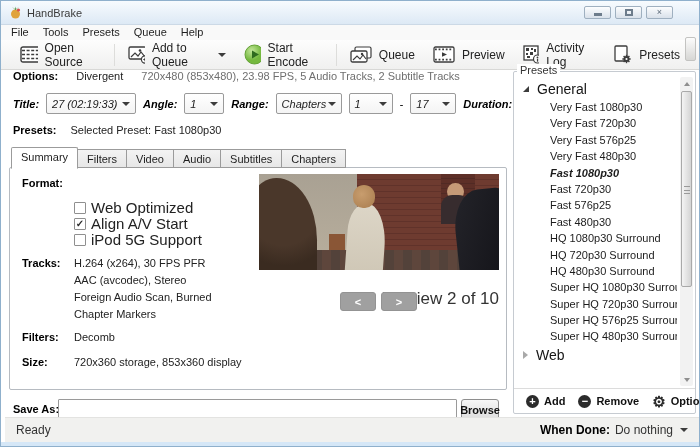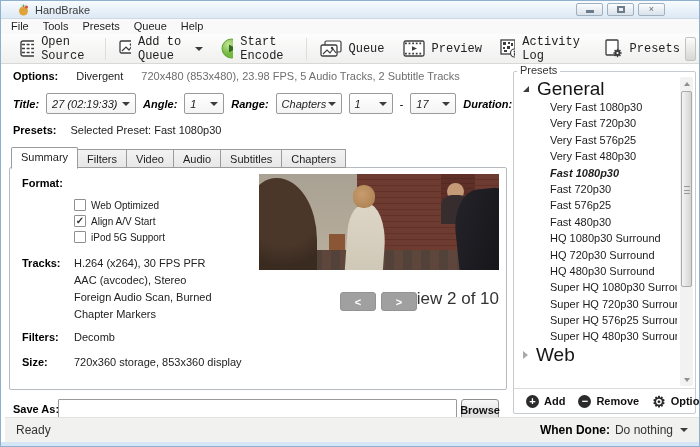--- a/index.html
+++ b/index.html
@@ -2,40 +2,40 @@
 <html><head>
 <meta charset="utf-8">
 <style>
   * { box-sizing: border-box; margin: 0; padding: 0; }
   html,body { background:#c8d8e8; }
   body { font-family:"Liberation Sans", sans-serif; }
   .window { position:relative; width:700px; height:447px; background:#fff;
             border:1px solid #8fb0cc; overflow:hidden; }
 
   
-  .titlebar { height:18px; background:linear-gradient(#f7fbfe,#dde9f5);
-              border-bottom:1px solid #ccd9e6; display:flex; align-items:center; padding:0 16px; }
+  .titlebar { height:24px; background:linear-gradient(#f7fbfe,#dde9f5);
+              border-bottom:1px solid #ccd9e6; display:flex; align-items:center; padding:0 8px; }
   .title-text { font-size:11px; color:#3a3a3a; margin-left:5px; }
   .win-controls { margin-left:auto; display:flex; gap:4px; margin-right:18px; }
   .win-btn { width:27px; height:13px; border:1px solid #9fb0c0; border-radius:2px;
              background:linear-gradient(#fcfdfe,#d9e1ea); display:flex; align-items:center;
              justify-content:center; font-size:9px; color:#5c6b7a; line-height:1; }
   .glyph-min { width:8px; height:3px; background:#6d7c8b; margin-top:4px; }
   .glyph-max { width:8px; height:7px; border:2px solid #6d7c8b; }
 
   
   .menubar { height:15px; background:#f9f9f9; display:flex; align-items:center;
              padding-left:3px; font-size:11px; color:#1e1e1e; }
   .menu-item { padding:0 7px; line-height:15px; }
 
   
   .toolbar { height:30px; background:linear-gradient(#fdfdfd,#f0f0ef);
              border-bottom:1px solid #d8d8d6; display:flex; align-items:center;
              padding:0 10px; font-size:12px; color:#222; }
-  .tb-btn { display:flex; align-items:center; gap:7px; padding:0 9px; height:26px;font-family:Liberation Mono, monospace; }
+  .tb-btn { display:flex; align-items:center; gap:7px; padding:0 9px; height:26px; }
   .tb-sep { width:1px; height:22px; background:#dddddb; margin:0 4px; }
   .dd-arrow { width:0; height:0; border-left:4px solid transparent; border-right:4px solid transparent;
               border-top:4px solid #3c3c3c; margin-left:2px; }
   .tb-grip { position:absolute; right:3px; top:36px; width:11px; height:24px;
              border:1px solid #c3c3c1; border-radius:2px; background:linear-gradient(#fcfcfc,#d6d6d4); }
 
   
   .lbl { font-weight:bold; color:#000; }
   .source-row { position:absolute; top:69px; left:12px; font-size:11px; color:#222;
                 display:flex; gap:18px; align-items:center; }
@@ -53,21 +53,21 @@
          background:linear-gradient(#f3f3f3,#e7e7e7); border:1px solid #9b9b9b; border-left:none; }
   .tab:first-child { border-left:1px solid #9b9b9b; }
   .tab.active { background:#fff; height:22px; margin-top:-2px; border-left:1px solid #9b9b9b;
                 border-bottom:1px solid #fff; border-radius:2px 2px 0 0; }
   .tab-panel { position:absolute; top:166px; left:8px; width:498px; height:223px;
                background:#fff; border:1px solid #b6bbc1; border-radius:2px; z-index:2; }
 
   
   .f-lbl { position:absolute; font-size:11px; font-weight:bold; color:#000; }
   .f-val { position:absolute; font-size:11px; color:#222; }
-  .chk-row { position:absolute; left:64px; display:flex; align-items:center; gap:5px; font-size:10px; color:#222; }
+  .chk-row { position:absolute; left:64px; display:flex; align-items:center; gap:5px; font-size:15px; color:#222; }
   .chk { width:12px; height:12px; border:1px solid #8f8f8f; background:#fff; border-radius:1px;
          display:inline-flex; align-items:center; justify-content:center; font-size:10px; color:#2a2a2a; }
   .chk.checked::after { content:"\2713"; font-weight:bold; margin-top:-1px; }
 
   
   .preview-img { position:absolute; left:249px; top:6px; width:240px; height:96px; overflow:hidden;
                  background:linear-gradient(#a9a193,#b9af9d); }
   .pv-brick { position:absolute; left:41%; right:0; top:0; height:79%;
               background:repeating-linear-gradient(#6e3b30 0 5px, #60322a 5px 6px); }
   .pv-tower { position:absolute; right:10%; top:0; width:14%; height:40%;
@@ -107,21 +107,21 @@
                 background:linear-gradient(#f7f7f7,#ddd); border:1px solid #8e8e8e; border-radius:3px;
                 font-size:11px; font-weight:bold; color:#111; display:flex; align-items:center; justify-content:center; }
 
   
   .pp { position:absolute; left:512px; top:63px; width:183px; height:350px; font-size:11px; }
   .pp-title { position:absolute; left:4px; top:0; font-size:11px; color:#333; background:#fff;
               padding:0 3px; z-index:2; }
   .pp-box { position:absolute; left:0; right:0; top:7px; bottom:0; border:1px solid #c6cbd1;
             border-radius:2px; background:#fff; }
   .pp-tree { position:absolute; left:6px; right:18px; top:7px; bottom:26px; overflow:hidden; }
-  .pp-group { height:20px; display:flex; align-items:center; gap:8px; font-size:19px;
+  .pp-group { height:20px; display:flex; align-items:center; gap:8px; font-size:14px;
               color:#141414; padding-left:3px; }
   .tri-exp { width:0; height:0; border-bottom:6px solid #3c3c3c; border-left:6px solid transparent; }
   .tri-col { width:0; height:0; border-left:5px solid #a9a9a9; border-top:4px solid transparent;
              border-bottom:4px solid transparent; }
   .pp-item { height:16.4px; line-height:16.4px; padding-left:30px; color:#1c1c1c;
              white-space:nowrap; font-size:11px; }
   .pp-item.sel { font-weight:bold; font-style:italic; }
   .pp-scroll { position:absolute; right:2px; top:5px; bottom:27px; width:13px; background:#f2f2f2;
                border-radius:2px; }
   .sc-arrow { position:absolute; left:0; width:13px; height:13px; display:flex; align-items:center;

